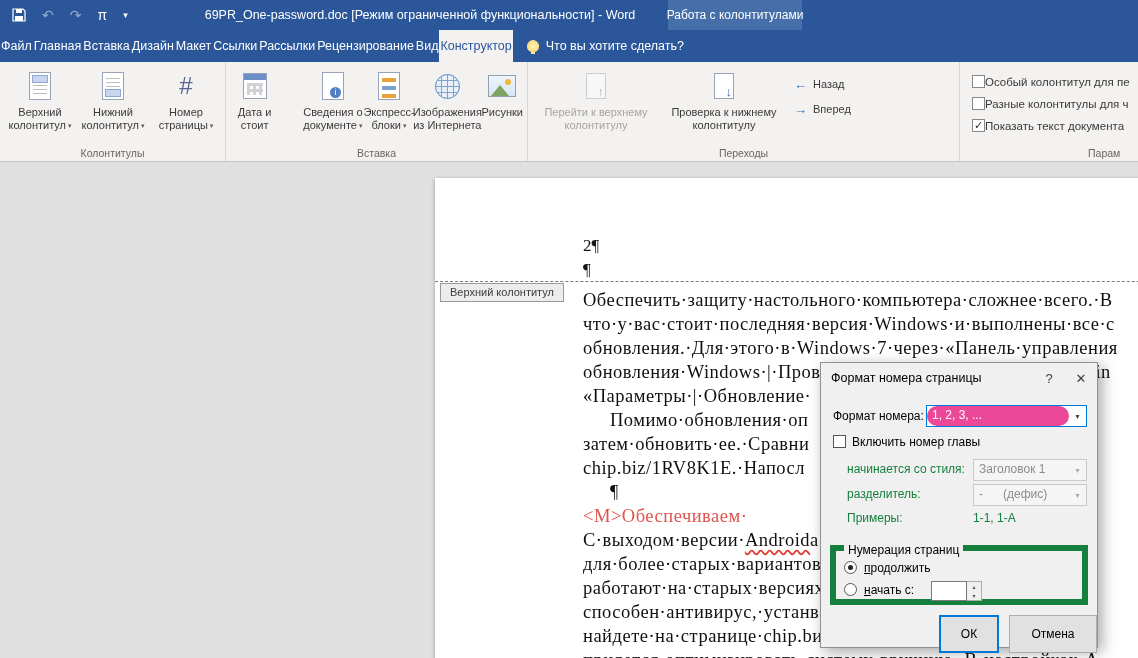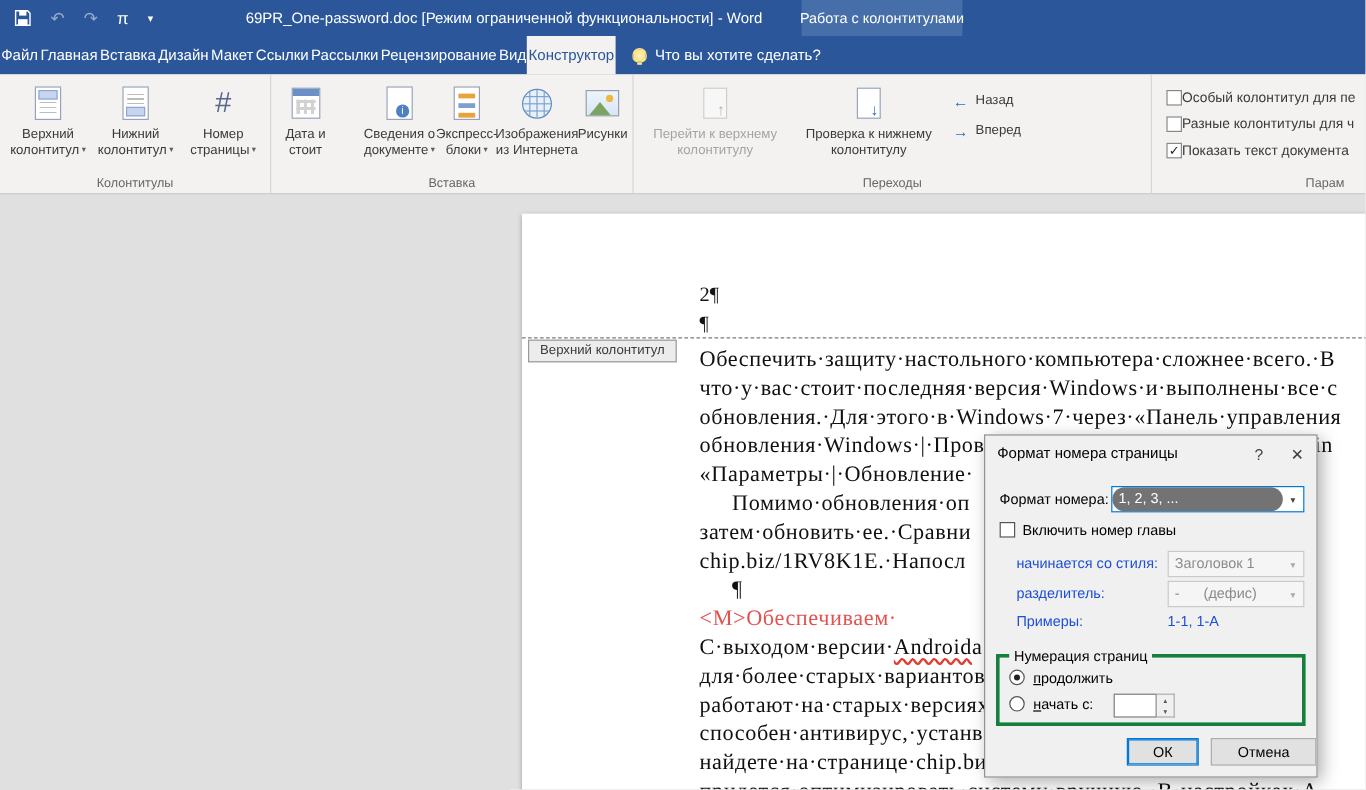--- a/index.html
+++ b/index.html
@@ -87,40 +87,40 @@
   .bl.ind { padding-left:27px; }
   .bl .red { color:#e2524e; }
   .wavy { text-decoration:underline; text-decoration-style:wavy; text-decoration-color:#e03c31; text-underline-offset:3px; }
 
   
   .dialog { position:absolute; left:820px; top:362px; width:278px; height:286px; background:#f0f0f0; border:1px solid #919191; box-shadow:4px 4px 14px rgba(0,0,0,.35); font-size:12px; color:#000; z-index:20; }
   .dlg-title { position:absolute; top:0; left:0; right:0; height:30px; display:flex; align-items:center; padding-left:10px; font-size:12.5px; }
   .dlg-ctrl { position:absolute; top:0; right:0; display:flex; }
   .dlg-cbtn { width:32px; height:30px; display:flex; align-items:center; justify-content:center; font-size:13px; color:#404040; }
   .dlg-label { position:absolute; white-space:nowrap; }
-  .dis { color:#1d4ed8; }
+  .dis { color:#15803d; }
   .combo { position:absolute; display:flex; height:22px; background:#fff; border:1px solid #6f6f6f; }
   .combo .ctext { flex:1; padding:2px 5px; white-space:pre; overflow:hidden; }
   .combo.focus { border-color:#0078d7; }
-  .combo.focus .ctext { background:#737373; color:#fff;border-radius:10px; }
+  .combo.focus .ctext { background:#ec4899; color:#fff;border-radius:10px; }
   .combo .carrow { width:17px; display:flex; align-items:center; justify-content:center; font-size:8px; color:#444; }
   .combo.off { background:#f5f5f5; border-color:#c9c9c9; }
   .combo.off .ctext { color:#8b8b8b; }
   .combo.off .carrow { color:#aaa; }
   .dchk { position:absolute; width:13px; height:13px; background:#fff; border:1px solid #555; }
-  .grpbox { position:absolute; left:9px; right:9px; top:182px; height:60px; border:3px solid #15803d; }
+  .grpbox { position:absolute; left:9px; right:9px; top:182px; height:60px; border:6px solid #15803d; }
   .grpbox-label { position:absolute; top:-8px; left:8px; background:#f0f0f0; padding:0 4px; }
   .radio { position:absolute; width:13px; height:13px; border:1px solid #555; border-radius:50%; background:#fff; }
   .radio.sel::after { content:""; position:absolute; left:3px; top:3px; width:5px; height:5px; border-radius:50%; background:#222; }
   .ukey { text-decoration:underline; }
   .spin { position:absolute; display:flex; height:20px; }
   .spin .sfield { width:36px; background:#fff; border:1px solid #7a7a7a; }
   .spin .sbtns { width:15px; display:flex; flex-direction:column; border:1px solid #adadad; border-left:none; background:#f0f0f0; }
   .spin .sbtns span { flex:1; font-size:6px; color:#555; display:flex; align-items:center; justify-content:center; }
-  .dbtn { position:absolute; height:23px; background:#e1e1e1; border:1px solid #adadad; display:flex; align-items:center; justify-content:center; font-size:12px; }
+  .dbtn { position:absolute; height:38px; background:#e1e1e1; border:1px solid #adadad; display:flex; align-items:center; justify-content:center; font-size:12px; }
   .dbtn.default { border-color:#0078d7; box-shadow:inset 0 0 0 1px #0078d7; }
 </style>
 </head>
 <body>
 
 <div class="titlebar">
   <div class="qat">
     <span class="qbtn">
       <svg width="14" height="14" viewBox="0 0 14 14">
           <path d="M1 1h10l2 2v10H1z" fill="none" stroke="#fff" stroke-width="1.2"></path>

